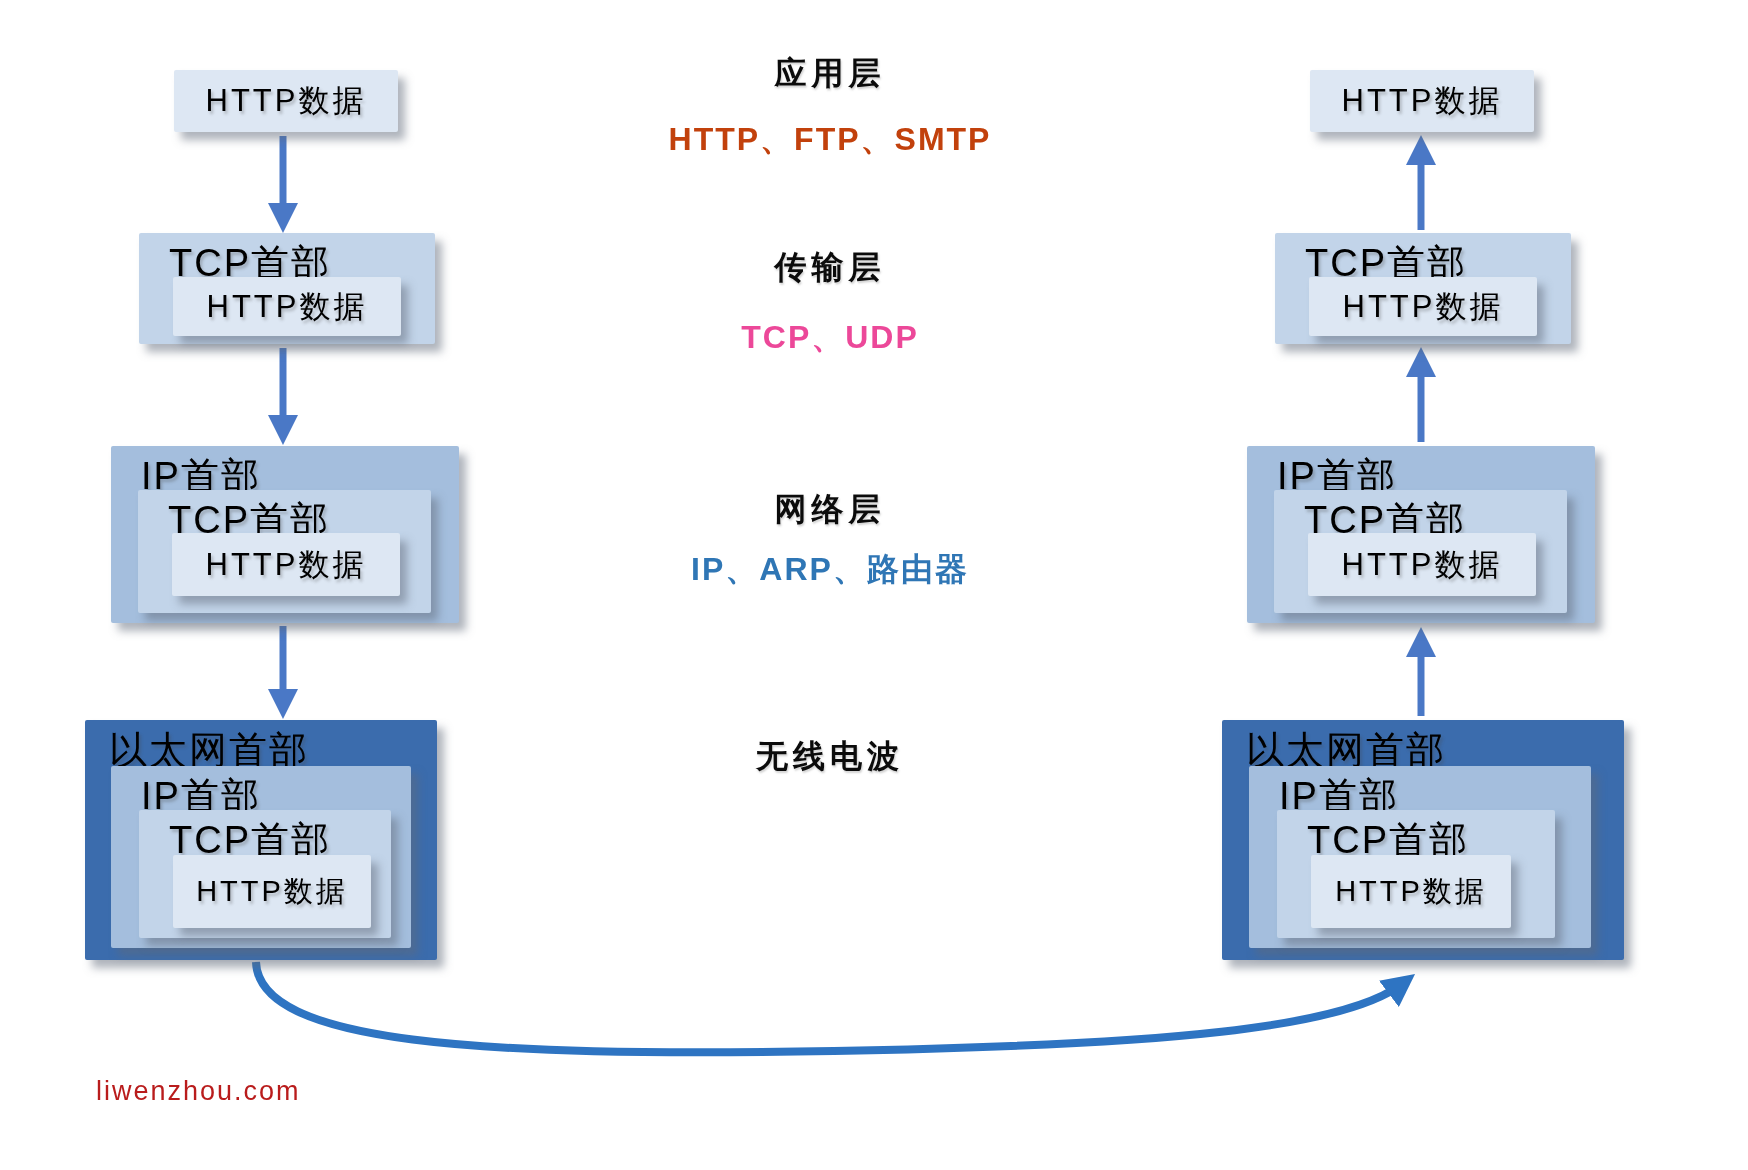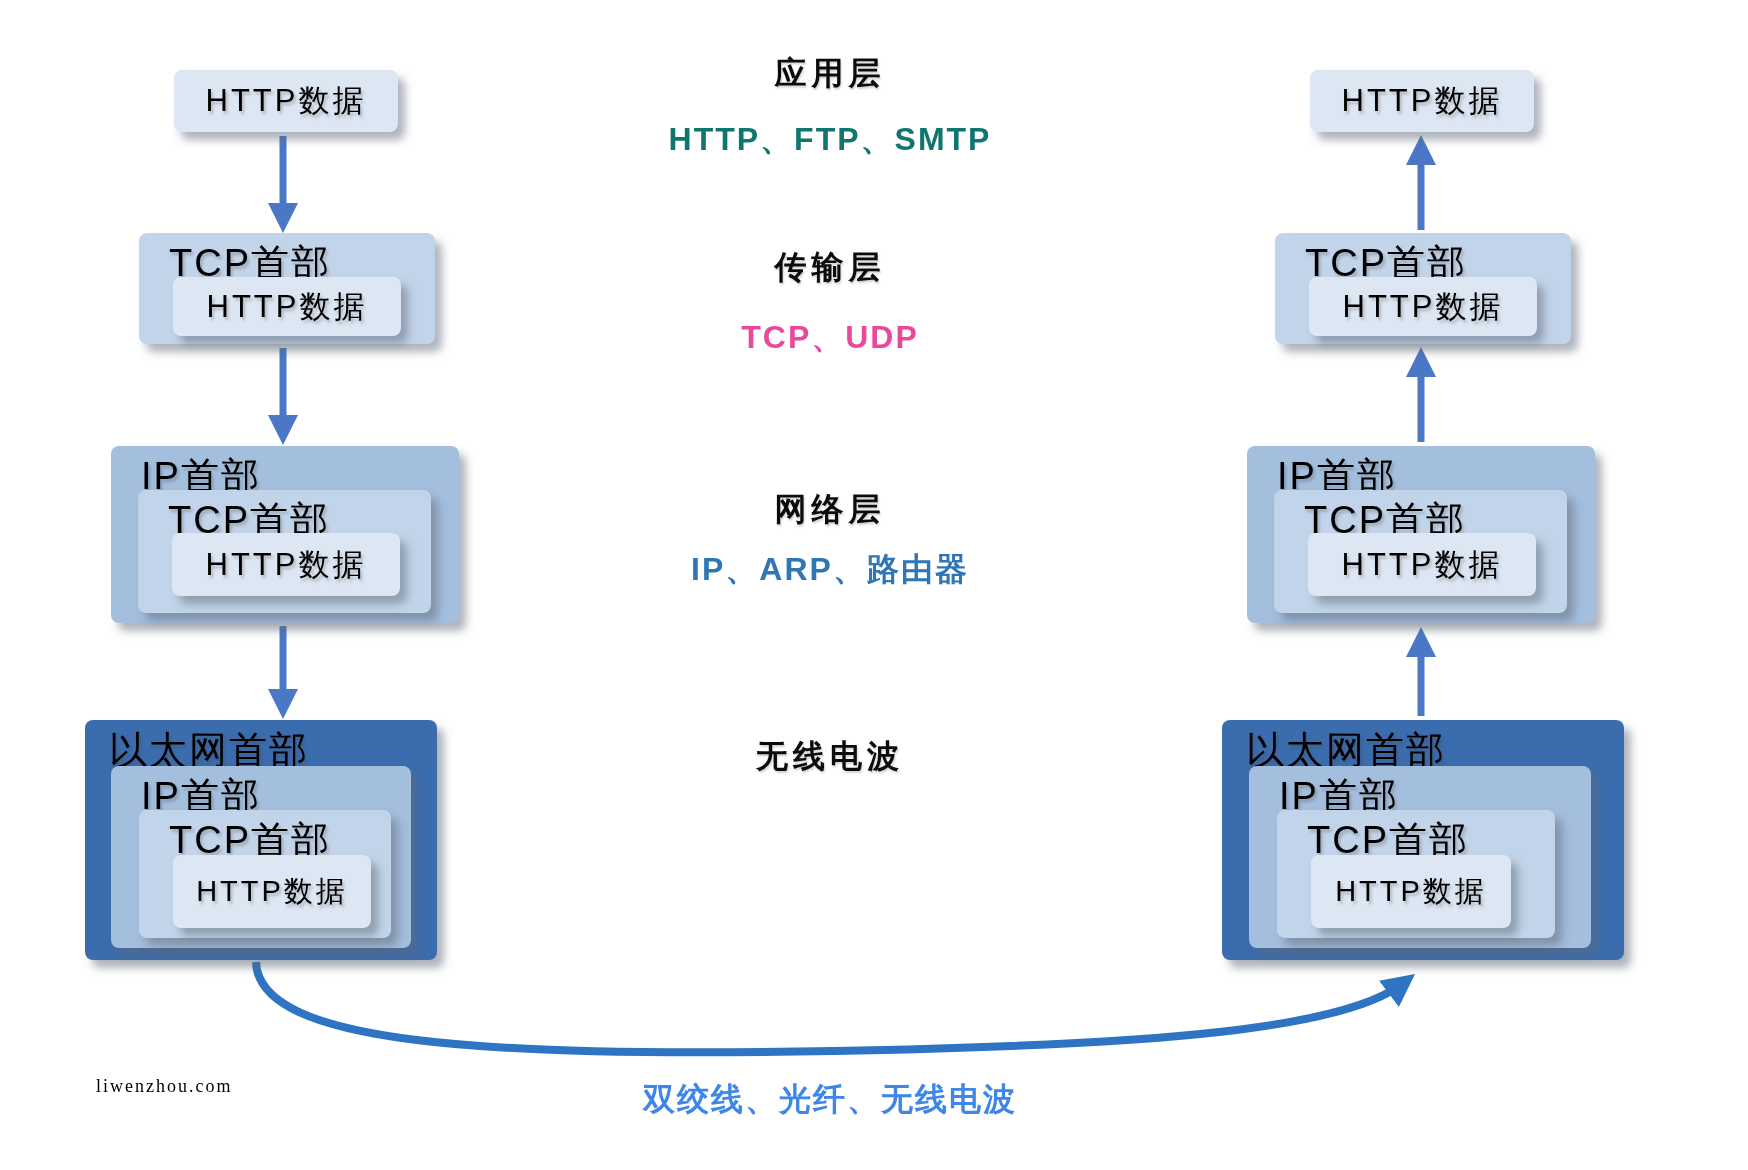--- a/index.html
+++ b/index.html
@@ -1,30 +1,30 @@
 <!DOCTYPE html>
 <html><head>
 <meta charset="utf-8">
 <style>
   html,body{margin:0;padding:0;background:#fff;}
   #canvas{position:relative;width:1748px;height:1170px;background:#ffffff;overflow:hidden;
           font-family:"Liberation Sans",sans-serif;}
   svg.overlay{position:absolute;left:0;top:0;}
-  .box{position:absolute;border-radius:8px;box-shadow:7px 8px 9px rgba(96,106,122,.5);}
+  .box{position:absolute;border-radius:2px;box-shadow:7px 8px 9px rgba(96,106,122,.5);}
   .hdr{position:absolute;left:30px;top:5px;font-size:38px;letter-spacing:2px;color:#000;
        white-space:nowrap;text-shadow:2px 3px 3px rgba(70,70,70,.3);}
   .databox{display:flex;align-items:center;justify-content:center;font-size:31px;
        letter-spacing:3px;color:#000;text-shadow:2px 3px 3px rgba(70,70,70,.3);}
   .layer-title{position:absolute;left:830px;transform:translateX(-50%);font-weight:bold;
        font-size:32px;letter-spacing:5px;color:#0b0b0b;white-space:nowrap;
        text-shadow:1px 2px 2px rgba(80,80,80,.25);}
   .layer-sub{position:absolute;left:830px;transform:translateX(-50%);font-size:32px;
        letter-spacing:2px;white-space:nowrap;font-weight:bold;}
-  .watermark{position:absolute;left:96px;top:1076px;font-size:18px;letter-spacing:2px;
-       color:#000000;font-family:Liberation Serif, serif;}
+  .watermark{position:absolute;left:96px;top:1076px;font-size:27px;letter-spacing:2px;
+       color:#b91c1c;font-family:Liberation Sans, sans-serif;}
 </style>
 </head>
 <body>
 
 <div id="canvas">
 
   <svg class="overlay" width="1748" height="1170">
     <defs>
       <marker id="ah" viewBox="0 0 10 10" refX="5" refY="5" markerWidth="4.3" markerHeight="4.3" orient="auto">
         <path d="M0,0 L10,5 L0,10 Z" style="fill: rgb(74, 120, 198);"></path>
@@ -104,27 +104,26 @@
       <div class="box" style="left: 28px; top: 44px; width: 278px; height: 128px; background-color: rgb(194, 212, 233);">
         <span class="hdr">TCP首部</span>
         <div class="box databox" style="left: 34px; top: 45px; width: 200px; height: 73px; font-size: 29px; background-color: rgb(221, 231, 243);">
           <span>HTTP数据</span>
         </div>
       </div>
     </div>
   </div>
 
   <div class="layer-title" style="top:52px">应用层</div>
-  <div class="layer-sub" style="top: 118px; color: #0f766e;">HTTP、FTP、SMTP</div>
+  <div class="layer-sub" style="top: 118px; color: #c2410c;">HTTP、FTP、SMTP</div>
 
   <div class="layer-title" style="top:246px">传输层</div>
   <div class="layer-sub" style="top: 316px; color: #ec4899;">TCP、UDP</div>
 
   <div class="layer-title" style="top:488px">网络层</div>
   <div class="layer-sub" style="top: 548px; color: rgb(47, 118, 181);">IP、ARP、路由器</div>
 
   <div class="layer-title" style="top:735px">无线电波</div>
 
-  <div class="layer-sub" style="top: 1078px; color: rgb(62, 134, 232);">双绞线、光纤、无线电波</div>
 
   <div class="watermark">liwenzhou.com</div>
 
 </div>
 
 </body></html>

